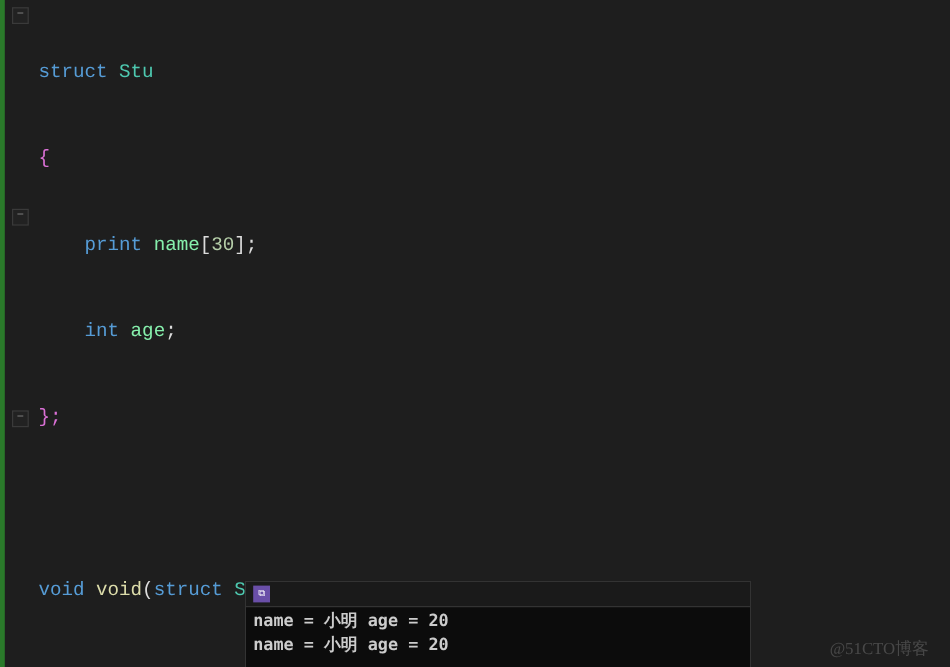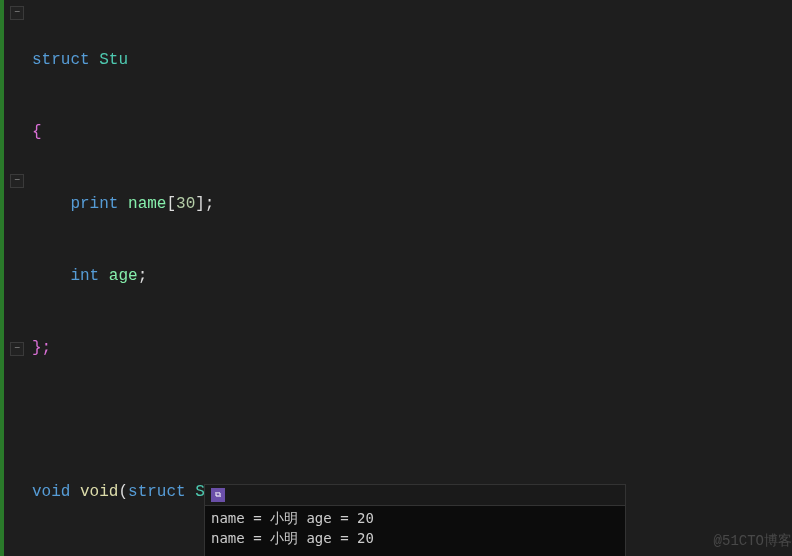--- a/index.html
+++ b/index.html
@@ -94,28 +94,29 @@
     margin-right: 6px;
     display: flex;
     align-items: center;
     justify-content: center;
     font-size: 8px;
     color: #fff;
   }
   .console-body {
     padding: 2px 6px;
     line-height: 20px;
+    font-weight: bold;
   }
   .watermark {
     position: absolute;
-    right: 0;
+    right: 18px;
     bottom: 6px;
     color: rgba(200,200,200,0.25);
     font-size: 14px;
-    font-family: Liberation Mono, monospace;
+    font-family: Liberation Serif, serif;
   }
 </style>
 </head>
 <body>
 
 <div class="editor">
   <div class="gutter">
     <div class="fold" style="top:6px">−</div>
     <div class="fold" style="top:174px">−</div>
     <div class="fold" style="top:342px">−</div>

